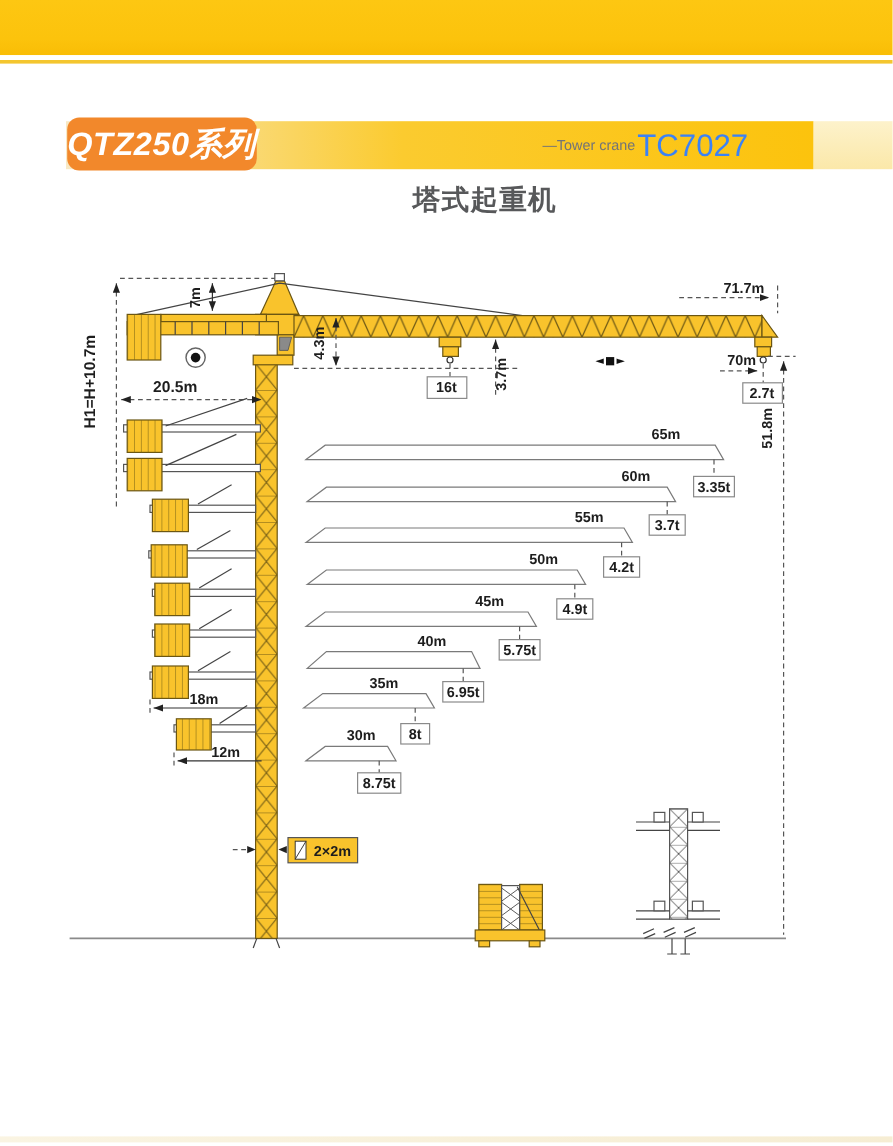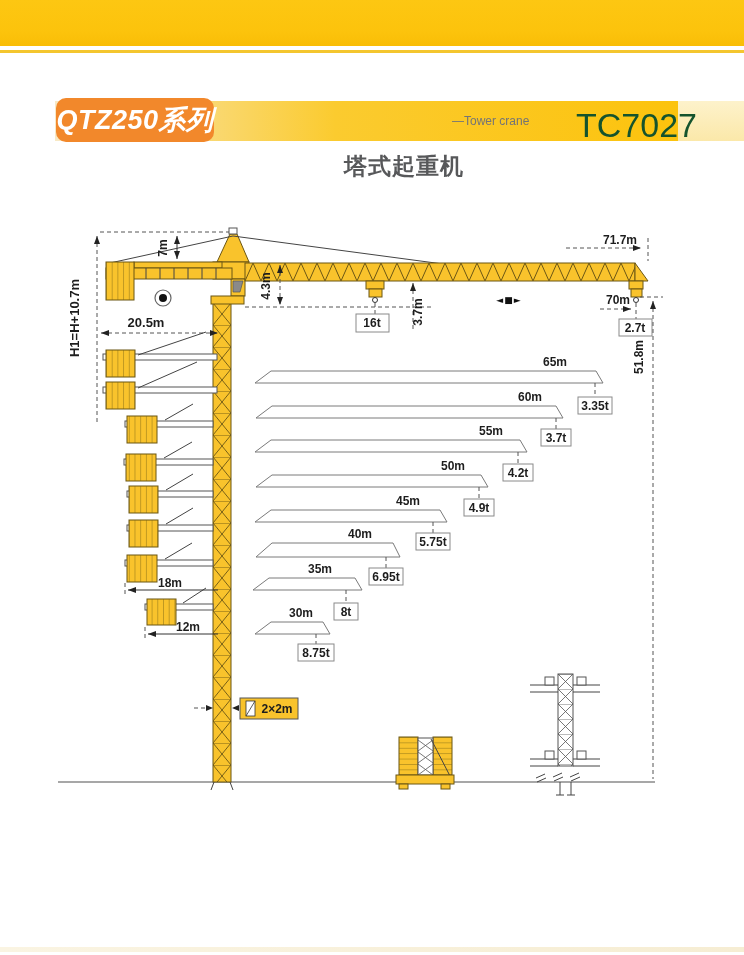--- a/index.html
+++ b/index.html
@@ -9,25 +9,25 @@
   .top-band{position:absolute;left:0;top:0;width:744px;height:46px;
             background:linear-gradient(180deg,#fdc712 0%,#fcc30c 70%,#f9bd06 100%);}
   .top-band-gap{position:absolute;left:0;top:46px;width:744px;height:4px;background:#fff;}
   .top-band-rule{position:absolute;left:0;top:50px;width:744px;height:3px;background:#f4c62f;}
   
   .header-bar{position:absolute;left:55px;top:101px;width:623px;height:40px;
               background:linear-gradient(90deg,#f8e9c5 0%,#fbcb2f 45%,#fcc30d 100%);}
   .header-bar-right{position:absolute;left:678px;top:101px;width:66px;height:40px;
               background:linear-gradient(180deg,#fdf2cb,#fbe8a9);}
   .series-badge{position:absolute;left:56px;top:98px;width:158px;height:44px;
-                background:#f2882b;border-radius:10px;display:flex;align-items:center;justify-content:center;}
+                background:#f2882b;border-radius:10px;display:flex;align-items:center;justify-content:flex-start;}
   .series-badge span{color:#fff;font-weight:bold;font-style:italic;font-size:27px;letter-spacing:0.5px;}
   .title-cn{position:absolute;left:344px;top:108px;font-size:23px;font-weight:bold;color:#57585a;letter-spacing:1px;margin-top:43px;}
   .title-en{position:absolute;left:452px;top:114px;font-size:12px;color:#737477;}
-  .title-model{position:absolute;left:576px;top:106px;font-size:34px;color:#14532d;}
+  .title-model{position:absolute;left:531px;top:106px;font-size:26px;color:#3b82f6;}
   
   .bottom-rule{position:absolute;left:0;top:947px;width:744px;height:5px;
                background:linear-gradient(90deg,#faf4e2,#f6edd3);}
   svg.diagram{position:absolute;left:0;top:0;}
   
   .yel{fill:#f9c32c;stroke:#6b5613;stroke-width:1;}
   .wht{fill:#fff;stroke:#555;stroke-width:1;}
   .trap{fill:#fff;stroke:#7a7a7a;stroke-width:1;}
   .box{fill:#fff;stroke:#8a8a8a;stroke-width:1;}
   .dash{stroke:#555;stroke-width:1;stroke-dasharray:4 3;fill:none;}

